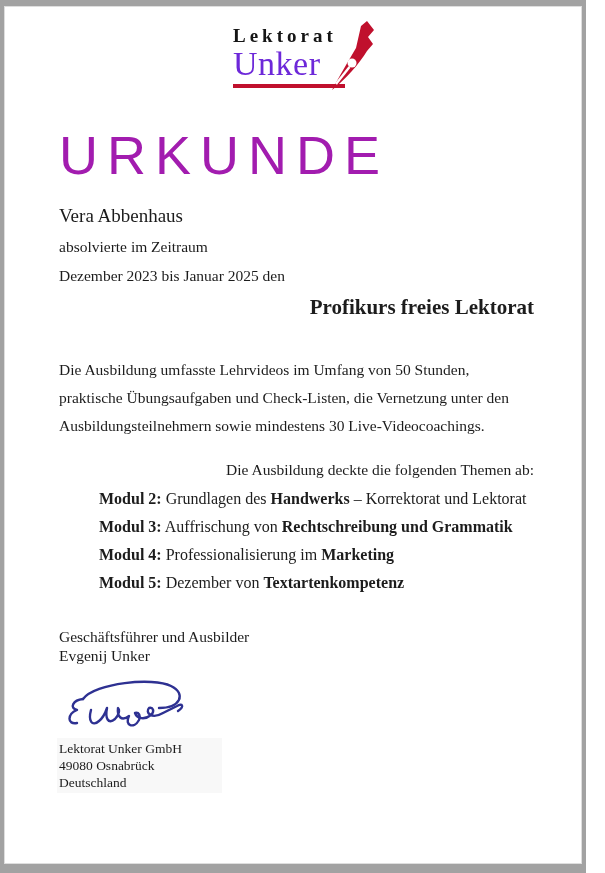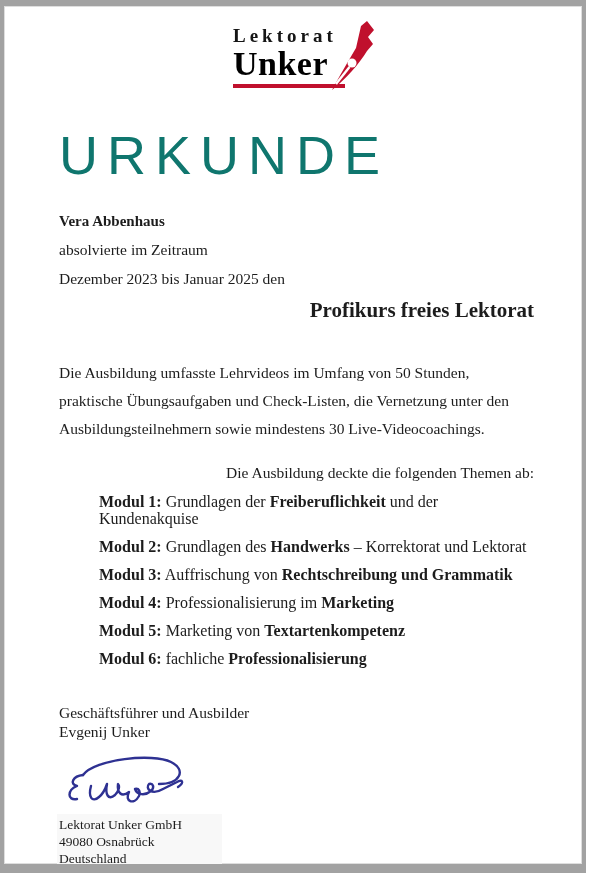--- a/index.html
+++ b/index.html
@@ -17,39 +17,39 @@
   }
   .content { padding: 0 48px 0 55px; color: #1c1c1c; }
 
   
   .logo { position: relative; width: 135px; margin: 20px auto 0 auto; transform: translateX(4px); }
   .logo-line1 {
     font-size: 19px; font-weight: 600; letter-spacing: 4px;
     color: #151515; line-height: 1.1; white-space: nowrap;
   }
   .logo-line2 {
-    font-size: 34px; font-weight: 700; color: #000000;
+    font-size: 34px; font-weight: 400; color: #6d28d9;
     line-height: 0.95; letter-spacing: 0.5px; margin-top: 1px;
   }
   .logo-underline { height: 4px; width: 112px; margin-top: 4px; }
   .pen { position: absolute; left: 96px; top: -8px; }
 
   
   .title {
     margin-top: 40px;
     font-family: "Liberation Sans", sans-serif;
     font-weight: 400;
     font-size: 54px;
     letter-spacing: 9px;
     line-height: 1.0;
     white-space: nowrap;
   }
 
   
-  .name   { margin-top: 31px; font-size: 15px; font-weight: 700; }
+  .name   { margin-top: 23px; font-size: 19px; font-weight: 400; }
   .meta   { margin-top: 11px; font-size: 15.5px; }
   .course { margin-top: 10px; font-size: 21px; font-weight: 700; text-align: right; }
 
   
   .para {
     margin-top: 36px; font-size: 15.5px; line-height: 28px; max-width: 505px;
   }
 
   
   .topics-intro { margin-top: 21px; font-size: 15.5px; text-align: right; }
@@ -77,37 +77,35 @@
       <div class="logo-line1">Lektorat</div>
       <div class="logo-line2">Unker</div>
       <div class="logo-underline" style="background:#c0102d;"></div>
       <svg class="pen" width="46" height="76" viewBox="0 0 46 76" aria-hidden="true">
         <path d="M3 72 C12 55 20 42 27 30 L32 8 L38 3 L45 12 L39 19 L44 26 L38 33 C30 46 17 61 3 72 Z" fill="#c0102d"></path>
         <circle cx="23" cy="45" r="4.5" fill="#ffffff"></circle>
         <path d="M20.5 49 L7 66" stroke="#ffffff" stroke-width="2.4" fill="none"></path>
       </svg>
     </div>
 
-    <h1 class="title" style="color:#0f766e;">URKUNDE</h1>
+    <h1 class="title" style="color:#a21caf;">URKUNDE</h1>
 
     <div class="name">Vera Abbenhaus</div>
     <div class="meta">absolvierte im Zeitraum</div>
     <div class="meta">Dezember 2023 bis Januar 2025 den</div>
     <div class="course">Profikurs freies Lektorat</div>
 
     <p class="para">Die Ausbildung umfasste Lehrvideos im Umfang von 50 Stunden, praktische Übungsaufgaben und Check-Listen, die Vernetzung unter den Ausbildungsteilnehmern sowie mindestens 30 Live-Videocoachings.</p>
 
     <div class="topics-intro">Die Ausbildung deckte die folgenden Themen ab:</div>
     <ul class="modules">
-      <li><b>Modul 1:</b><span> Grundlagen der </span><b>Freiberuflichkeit</b><span> und der Kundenakquise</span></li>
       <li><b>Modul 2:</b><span> Grundlagen des </span><b>Handwerks</b><span> – Korrektorat und Lektorat</span></li>
       <li><b>Modul 3:</b><span> Auffrischung von </span><b>Rechtschreibung und Grammatik</b><span></span></li>
       <li><b>Modul 4:</b><span> Professionalisierung im </span><b>Marketing</b><span></span></li>
-      <li><b>Modul 5:</b><span> Marketing von </span><b>Textartenkompetenz</b><span></span></li>
-      <li><b>Modul 6:</b><span> fachliche </span><b>Professionalisierung</b><span></span></li>
+      <li><b>Modul 5:</b><span> Dezember von </span><b>Textartenkompetenz</b><span></span></li>
     </ul>
 
     <div class="signer">
       <div>Geschäftsführer und Ausbilder</div>
       <div>Evgenij Unker</div>
     </div>
 
     <svg class="signature" width="132" height="58" viewBox="0 0 132 58" aria-hidden="true">
       <g fill="none" stroke="#2e3192" stroke-width="2.4" stroke-linecap="round" stroke-linejoin="round">
         <path d="M22 22 C34 6 92 0 110 9 C126 17 119 31 98 31"></path>

